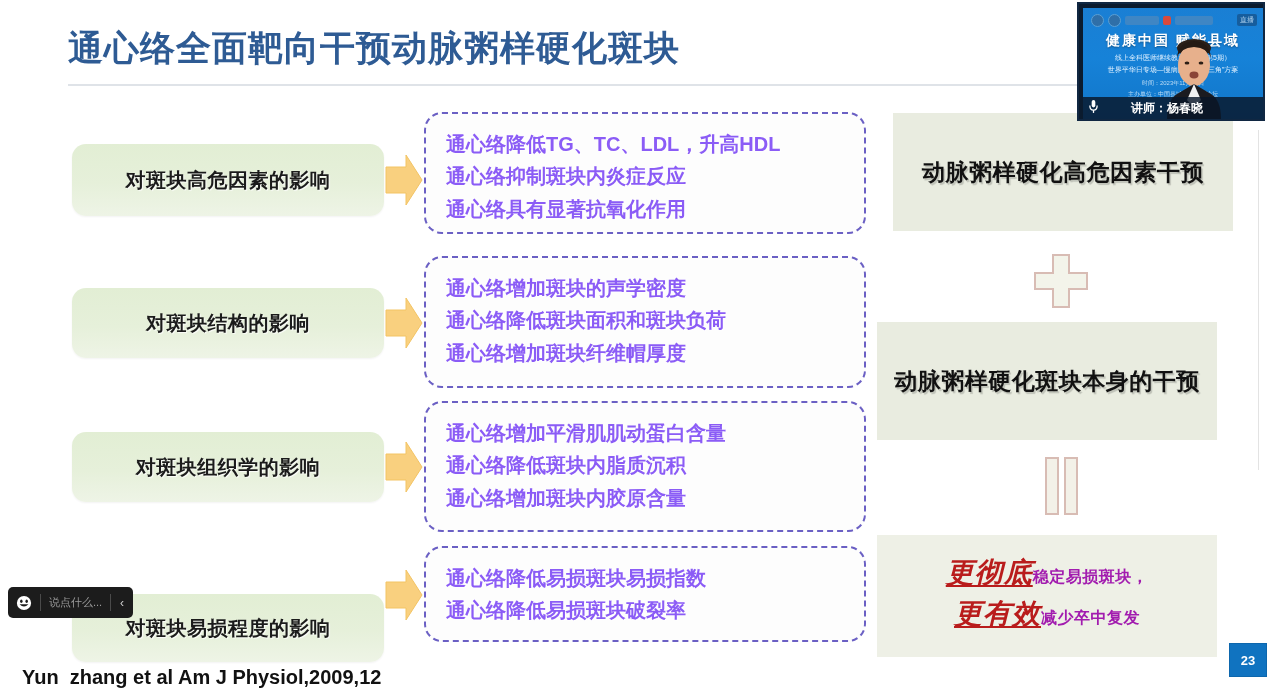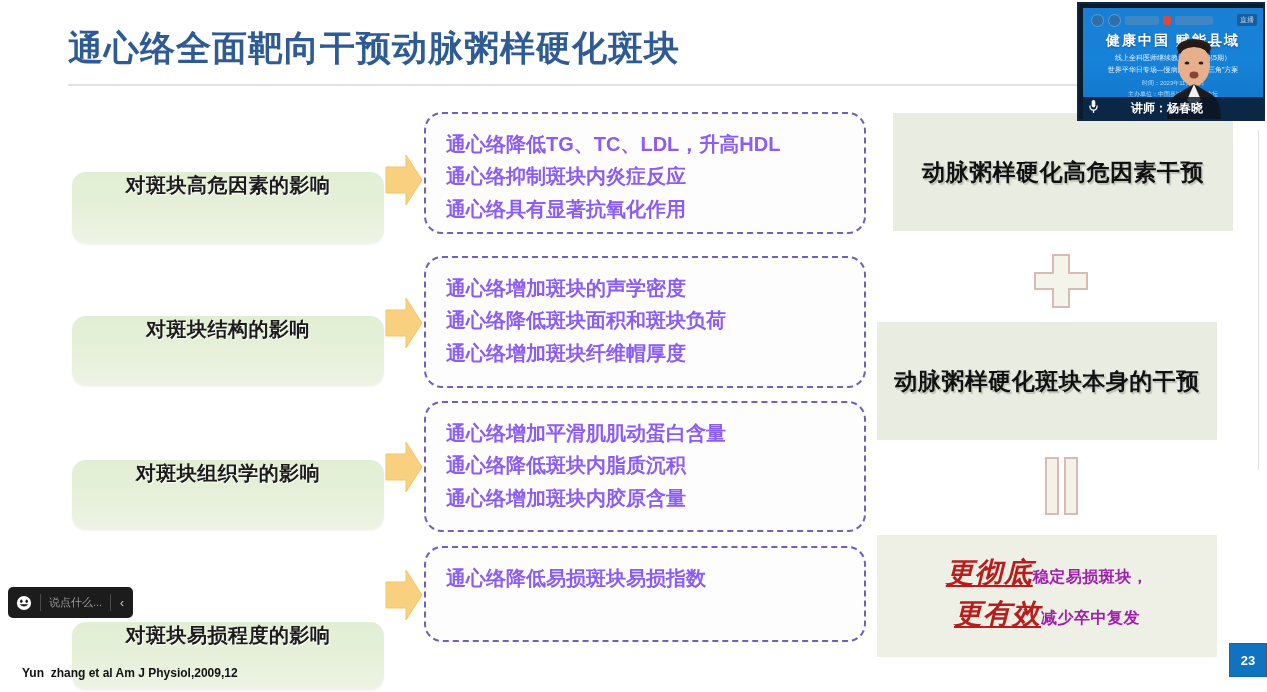--- a/index.html
+++ b/index.html
@@ -43,23 +43,23 @@
     width: 1140px; height: 2px;
     background: #dfe3e8;
   }
 
   
   .green-card {
     position: absolute;
     background: linear-gradient(180deg, #e2eed4 0%, #e6f0da 55%, #eef4e6 100%);
     border-radius: 14px;
     display: flex;
+    align-items: center;
     justify-content: center;
     box-shadow: 0 1px 2px rgba(0,0,0,0.05);
-    margin-top: 28px;
   }
   .green-card .label {
     font-size: 20px;
     font-weight: bold;
     color: #1b1b1b;
     letter-spacing: 0.5px;
     text-shadow: 1px 1px 1px rgba(255,255,255,0.85);
   }
 
   
@@ -133,21 +133,21 @@
     font-size: 16px;
     font-weight: bold;
     color: #a21caf;
     letter-spacing: 0.5px;
   }
 
   
   #citation {
     position: absolute;
     left: 22px; top: 666px;
-    font-size: 12px;
+    font-size: 20px;
     font-weight: bold;
     color: #111111;
     white-space: pre;
   }
 
   
   #slide-badge {
     position: absolute;
     left: 1229px; top: 643px;
     width: 36px; height: 32px;
@@ -358,20 +358,21 @@
   </div>
 
   <div class="dashed-box" style="left:424px; top:401px; width:442px; height:131px;">
     <div class="line">通心络增加平滑肌肌动蛋白含量</div>
     <div class="line">通心络降低斑块内脂质沉积</div>
     <div class="line">通心络增加斑块内胶原含量</div>
   </div>
 
   <div class="dashed-box" style="left:424px; top:546px; width:442px; height:96px;">
     <div class="line">通心络降低易损斑块易损指数</div>
+    <div class="line">通心络降低易损斑块破裂率</div>
   </div>
 
   <div class="right-panel" style="left:877px; top:113px; width:340px; height:118px;margin-left:16px;">
     <span class="rlabel">动脉粥样硬化高危因素干预</span>
   </div>
 
   <div id="plus-sym" style="left:1032px; top:252px; width:58px; height:58px;">
     <svg viewBox="0 0 58 58" width="58" height="58" xmlns="http://www.w3.org/2000/svg">
       <polygon points="21,3 37,3 37,21 55,21 55,37 37,37 37,55 21,55 21,37 3,37 3,21 21,21" fill="#f3f4ea" stroke="#d8bcb4" stroke-width="2"></polygon>
     </svg>

